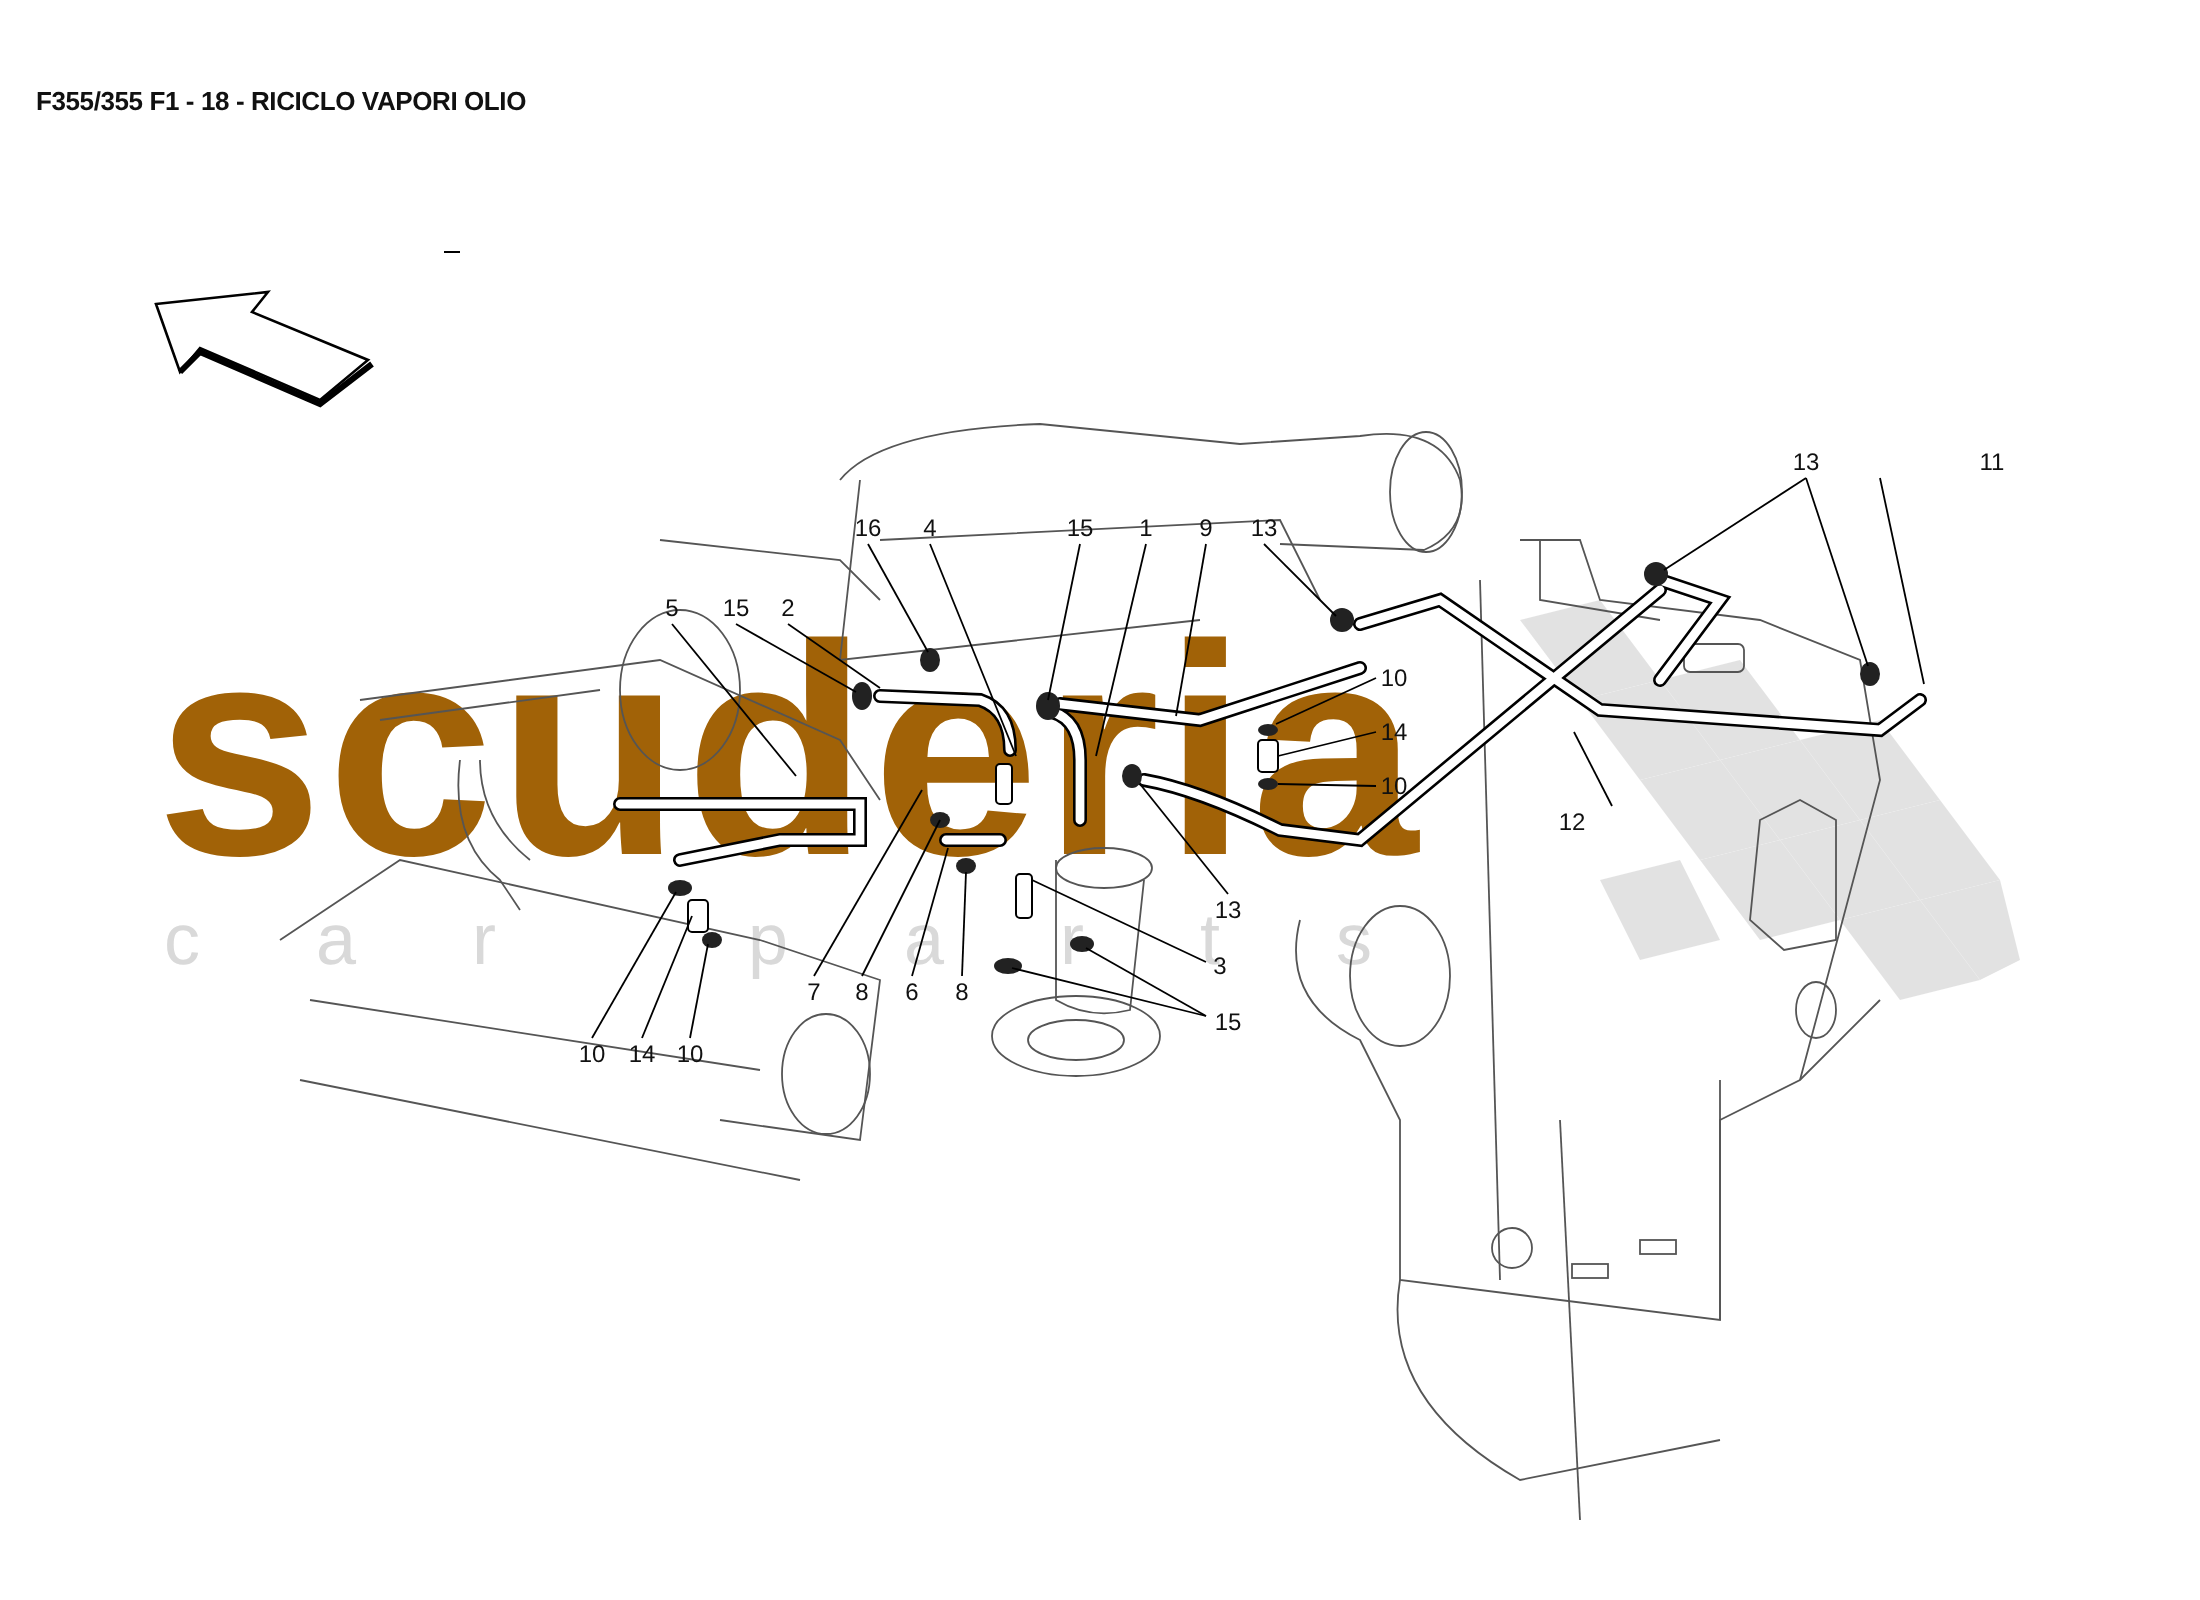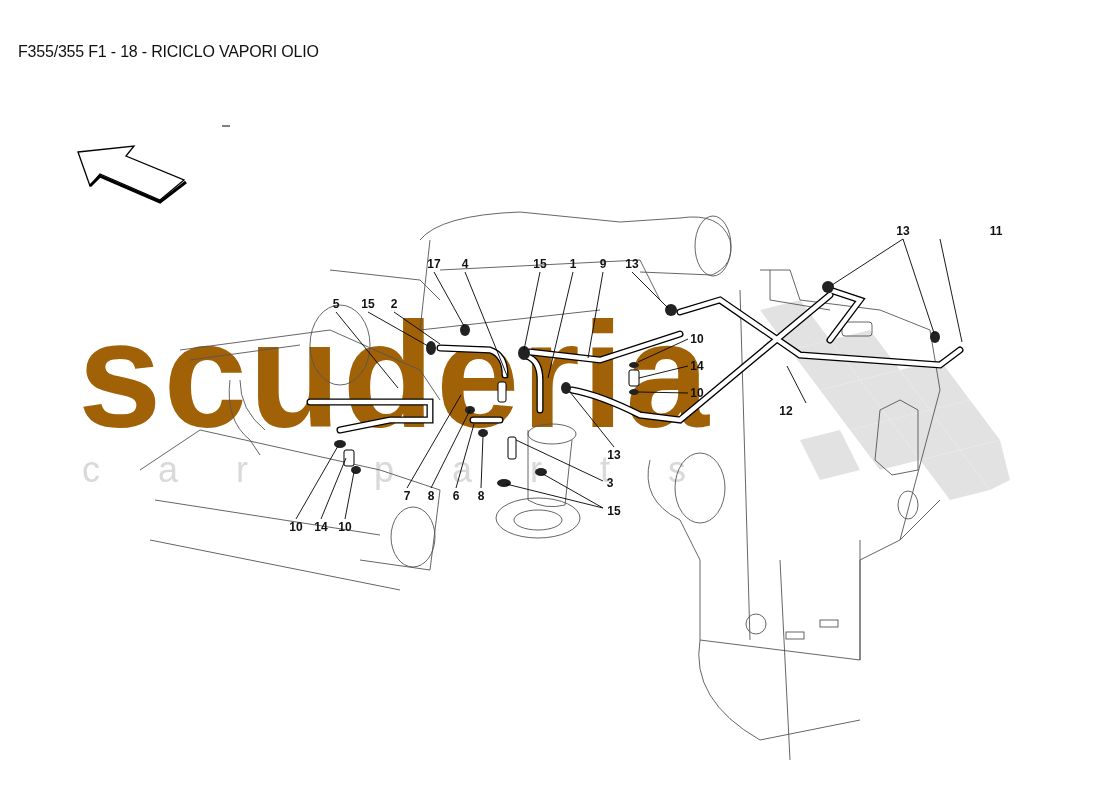--- a/index.html
+++ b/index.html
@@ -1,21 +1,21 @@
 <!DOCTYPE html>
 <html><head>
   <meta charset="utf-8">
   <style>
     html, body { margin: 0; padding: 0; background: #ffffff; }
     body { width: 1100px; height: 800px; position: relative; overflow: hidden; font-family: "Liberation Sans", sans-serif; }
-    .title { position: absolute; left: 18px; top: 43px; font-size: 16px; font-weight: normal; color: #111; letter-spacing: -0.2px; }
+    .title { position: absolute; left: 18px; top: 43px; font-size: 13px; font-weight: bold; color: #111; letter-spacing: -0.2px; }
     .wm-main { position: absolute; left: 78px; top: 300px; font-size: 150px; font-weight: bold; color: #a16207; letter-spacing: 2px; line-height: 1; }
     .wm-sub { position: absolute; left: 82px; top: 452px; font-size: 36px; color: #d9d9d9; letter-spacing: 58px; line-height: 1; }
     svg.drawing { position: absolute; left: 0; top: 0; }
-    .callout { position: absolute; font-size: 12px; font-weight: bold; color: #111; transform: translate(-50%, -50%); white-space: nowrap; }
+    .callout { position: absolute; font-size: 12px; font-weight: normal; color: #111; transform: translate(-50%, -50%); white-space: nowrap; }
   </style>
 </head>
 <body>
 
 <div class="title">F355/355 F1 - 18 - RICICLO VAPORI OLIO</div>
 
 <div class="wm-main">scuderia</div>
 <div class="wm-sub">car parts</div>
 
 <svg class="drawing" width="1100" height="800" viewBox="0 0 1100 800">
@@ -148,21 +148,21 @@
     <line x1="407" y1="488" x2="461" y2="395"></line>
     <line x1="431" y1="488" x2="470" y2="410"></line>
     <line x1="456" y1="488" x2="474" y2="424"></line>
     <line x1="481" y1="488" x2="483" y2="436"></line>
     <line x1="296" y1="519" x2="338" y2="446"></line>
     <line x1="321" y1="519" x2="346" y2="458"></line>
     <line x1="345" y1="519" x2="354" y2="472"></line>
   </g>
 </svg>
 
-<div class="callout" style="left:434px;top:264px">17</div>
+<div class="callout" style="left:434px;top:264px">16</div>
 <div class="callout" style="left:465px;top:264px">4</div>
 <div class="callout" style="left:540px;top:264px">15</div>
 <div class="callout" style="left:573px;top:264px">1</div>
 <div class="callout" style="left:603px;top:264px">9</div>
 <div class="callout" style="left:632px;top:264px">13</div>
 <div class="callout" style="left:336px;top:304px">5</div>
 <div class="callout" style="left:368px;top:304px">15</div>
 <div class="callout" style="left:394px;top:304px">2</div>
 <div class="callout" style="left:697px;top:339px">10</div>
 <div class="callout" style="left:697px;top:366px">14</div>

